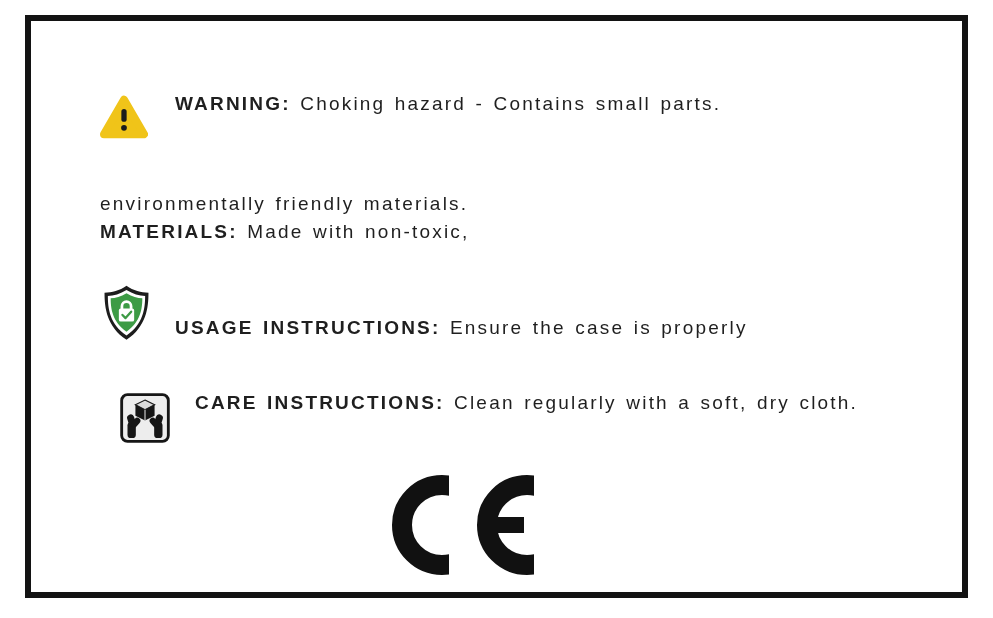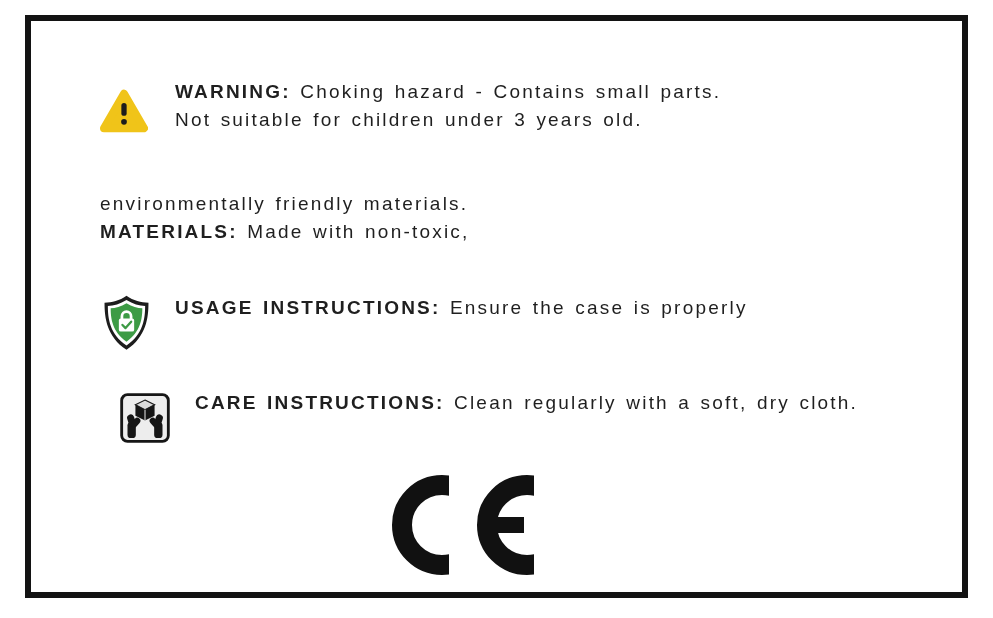--- a/index.html
+++ b/index.html
@@ -19,42 +19,41 @@
   .txt p{margin:0;white-space:nowrap;}
   .txt strong{font-weight:bold;letter-spacing:2.2px;}
   .ce-wrap{position:absolute;left:385px;top:469px;}
   svg{display:block;}
 </style>
 </head>
 <body>
 
 <div class="frame"></div>
 
-<section class="row" style="top:78px;align-items:flex-end;">
+<section class="row" style="top:90px;">
   <div class="icon-box">
     <svg width="48" height="46" viewBox="0 0 60 57" style="margin-top:4px;">
       <polygon points="30,7 55,50 5,50" fill="#F0C419" stroke="#F0C419" stroke-width="10" stroke-linejoin="round"></polygon>
       <rect x="26.7" y="18.5" width="6.6" height="16" rx="3.3" fill="#1c1c1c"></rect>
       <circle cx="30" cy="42" r="3.6" fill="#1c1c1c"></circle>
     </svg>
   </div>
   <div class="txt">
     <p><strong>WARNING:</strong> <span>Choking hazard - Contains small parts.</span></p>
-    <p>Not suitable for children under 3 years old.</p>
   </div>
 </section>
 
 <section class="row" style="top:190px;">
   <div class="txt">
     <p>environmentally friendly materials.</p>
     <p><strong>MATERIALS:</strong> <span>Made with non-toxic,</span></p>
   </div>
 </section>
 
-<section class="row" style="top:294px;">
+<section class="row" style="top:284px;align-items:flex-end;">
   <div class="icon-box">
     <svg width="53" height="58" viewBox="0 0 60 66">
       <path d="M30,2 C38,7.6 46.5,9.9 55,9.9 C55,27 52.5,48.5 30,63.5 C7.5,48.5 5,27 5,9.9 C13.5,9.9 22,7.6 30,2 Z" fill="#1d1d1d"></path>
       <path d="M30,6.8 C37.2,11.4 44.6,13.4 51.2,13.6 C51.2,27.5 49.2,45.5 30,58.6 C10.8,45.5 8.8,27.5 8.8,13.6 C15.4,13.4 22.8,11.4 30,6.8 Z" fill="#ffffff"></path>
       <path d="M30,10.4 C36.4,14.3 42.6,16 48,16.3 C48,27.8 46.2,43 30,54.4 C13.8,43 12,27.8 12,16.3 C17.4,16 23.6,14.3 30,10.4 Z" fill="#3D9B45"></path>
       <path d="M24.8,29 v-3.8 a5.2,5.2 0 0 1 10.4,0 v3.8" fill="none" stroke="#ffffff" stroke-width="3.1"></path>
       <rect x="21.3" y="28" width="17.4" height="14.8" rx="2.2" fill="#ffffff"></rect>
       <path d="M25.4,35.2 l3.5,3.6 l6.4,-7.3" fill="none" stroke="#3D9B45" stroke-width="2.6" stroke-linecap="round" stroke-linejoin="round"></path>
     </svg>
   </div>

